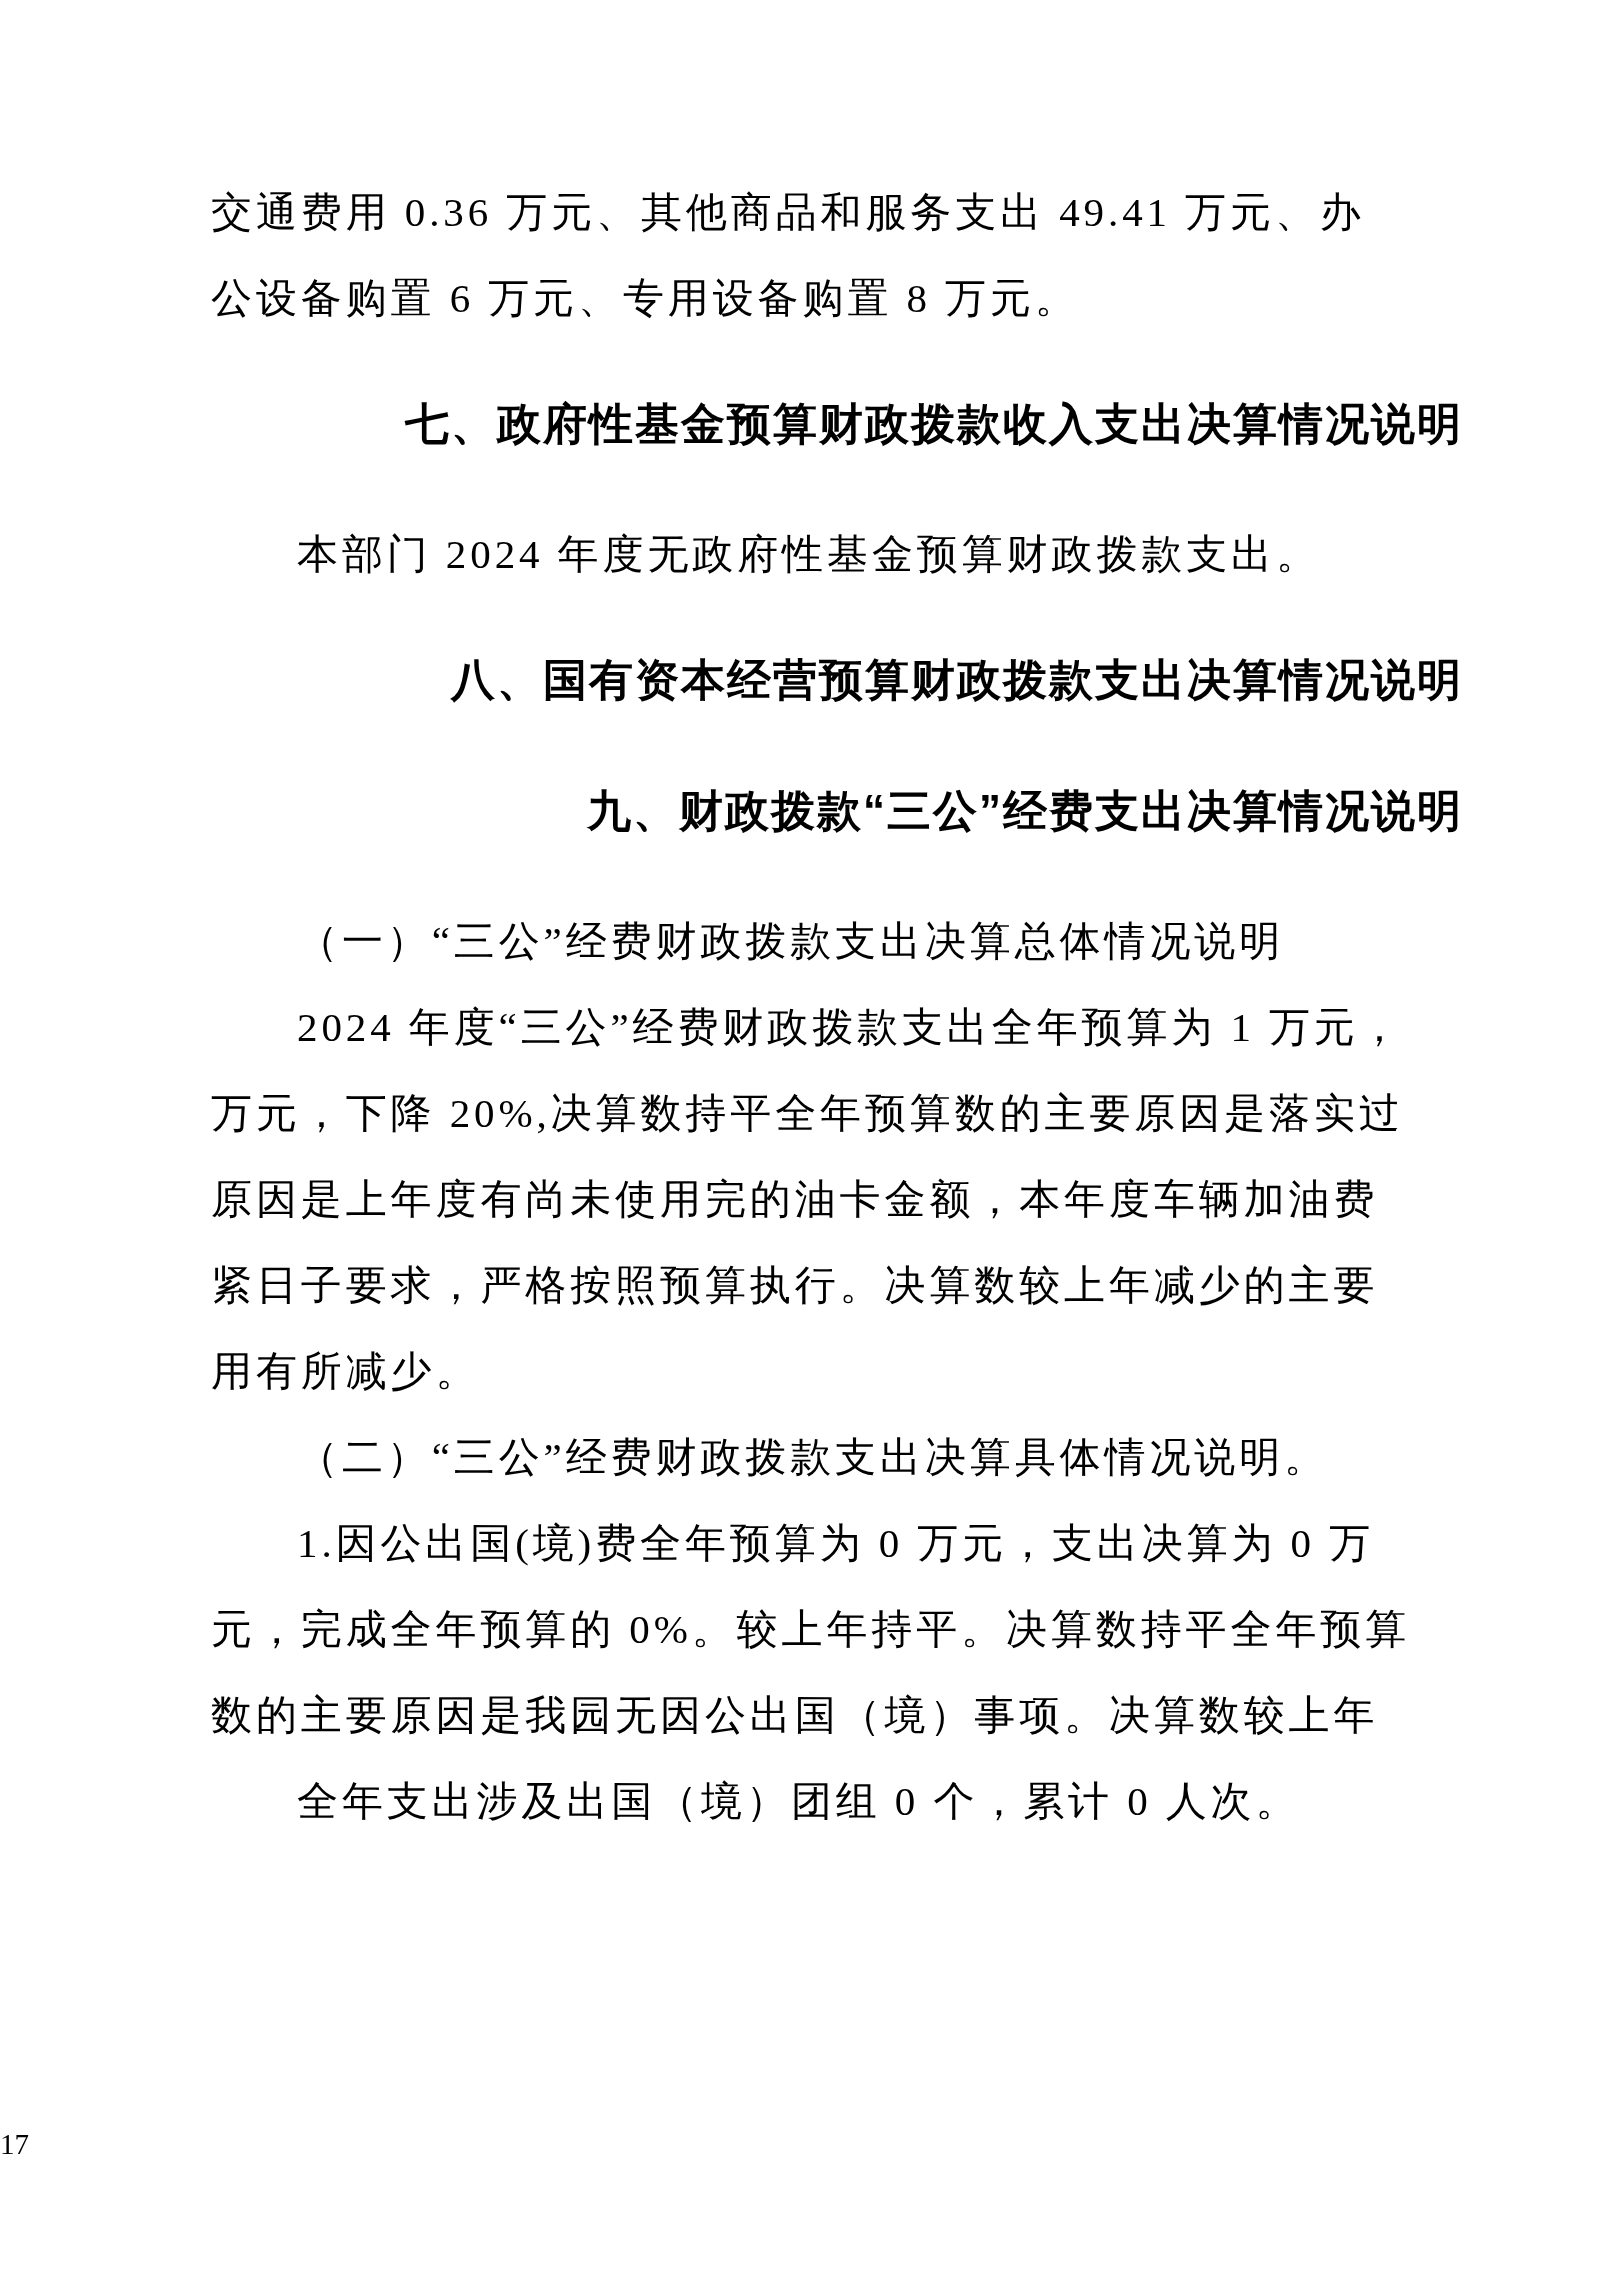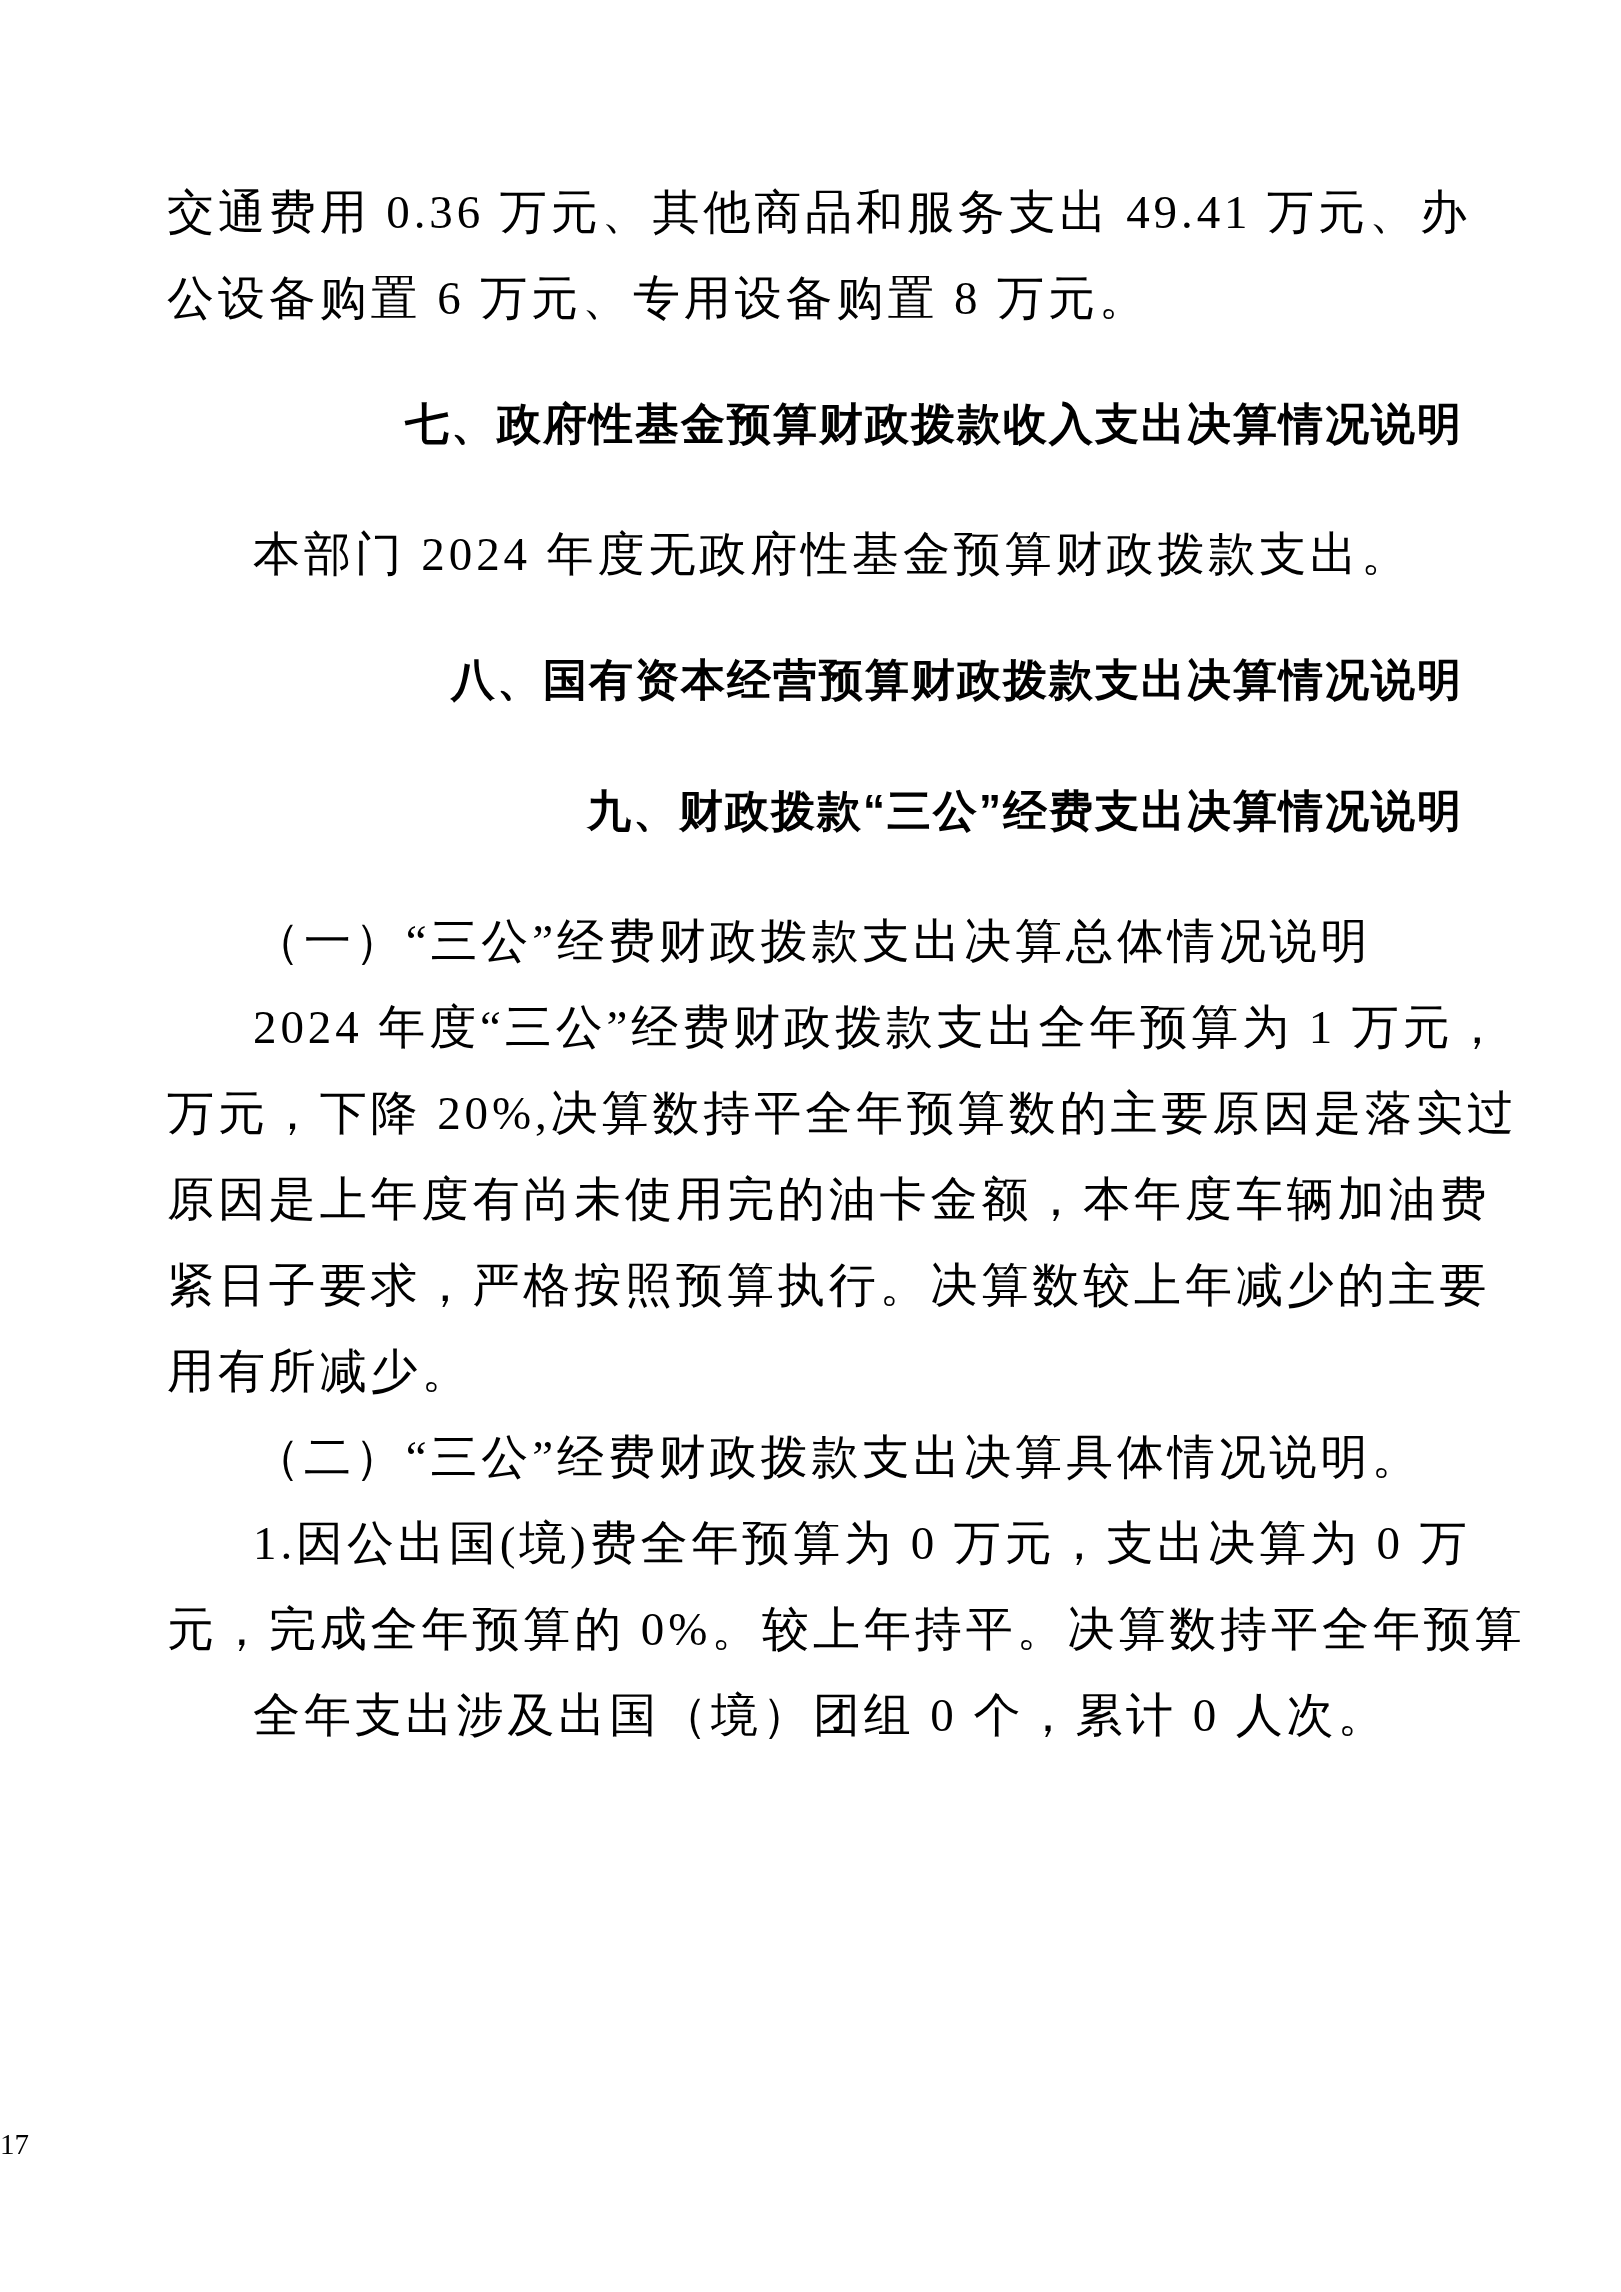--- a/index.html
+++ b/index.html
@@ -16,24 +16,25 @@
     font-family: "Liberation Serif", serif;
     overflow: hidden;
   }
   .content {
     position: absolute;
     left: 167px;
     top: 169px;
     width: 1296px;
   }
   .line {
-    font-size: 47px;
+    font-size: 41px;
     line-height: 86px;
     letter-spacing: 3.9px;
     white-space: nowrap;
+    margin-left: 44px;
   }
   .line.body-indent {
     text-indent: 86px;
   }
   .line.heading {
     font-family: "Liberation Sans", sans-serif;
     font-weight: bold;
     font-size: 44px;
     line-height: 88px;
     text-align: right;
@@ -65,17 +66,18 @@
       <div class="line heading">九、财政拨款“三公”经费支出决算情况说明</div>
       <div class="line body-indent">（一）“三公”经费财政拨款支出决算总体情况说明</div>
       <div class="line body-indent">2024 年度“三公”经费财政拨款支出全年预算为 1 万元，</div>
       <div class="line body">万元，下降 20%,决算数持平全年预算数的主要原因是落实过</div>
       <div class="line body">原因是上年度有尚未使用完的油卡金额，本年度车辆加油费</div>
       <div class="line body">紧日子要求，严格按照预算执行。决算数较上年减少的主要</div>
       <div class="line body">用有所减少。</div>
       <div class="line body-indent">（二）“三公”经费财政拨款支出决算具体情况说明。</div>
       <div class="line body-indent">1.因公出国(境)费全年预算为 0 万元，支出决算为 0 万</div>
       <div class="line body">元，完成全年预算的 0%。较上年持平。决算数持平全年预算</div>
+      <div class="line body">数的主要原因是我园无因公出国（境）事项。决算数较上年</div>
       <div class="line body-indent">全年支出涉及出国（境）团组 0 个，累计 0 人次。</div>
     </div>
   <div class="page-number">17</div>
 </div>
 
 
 </body></html>

